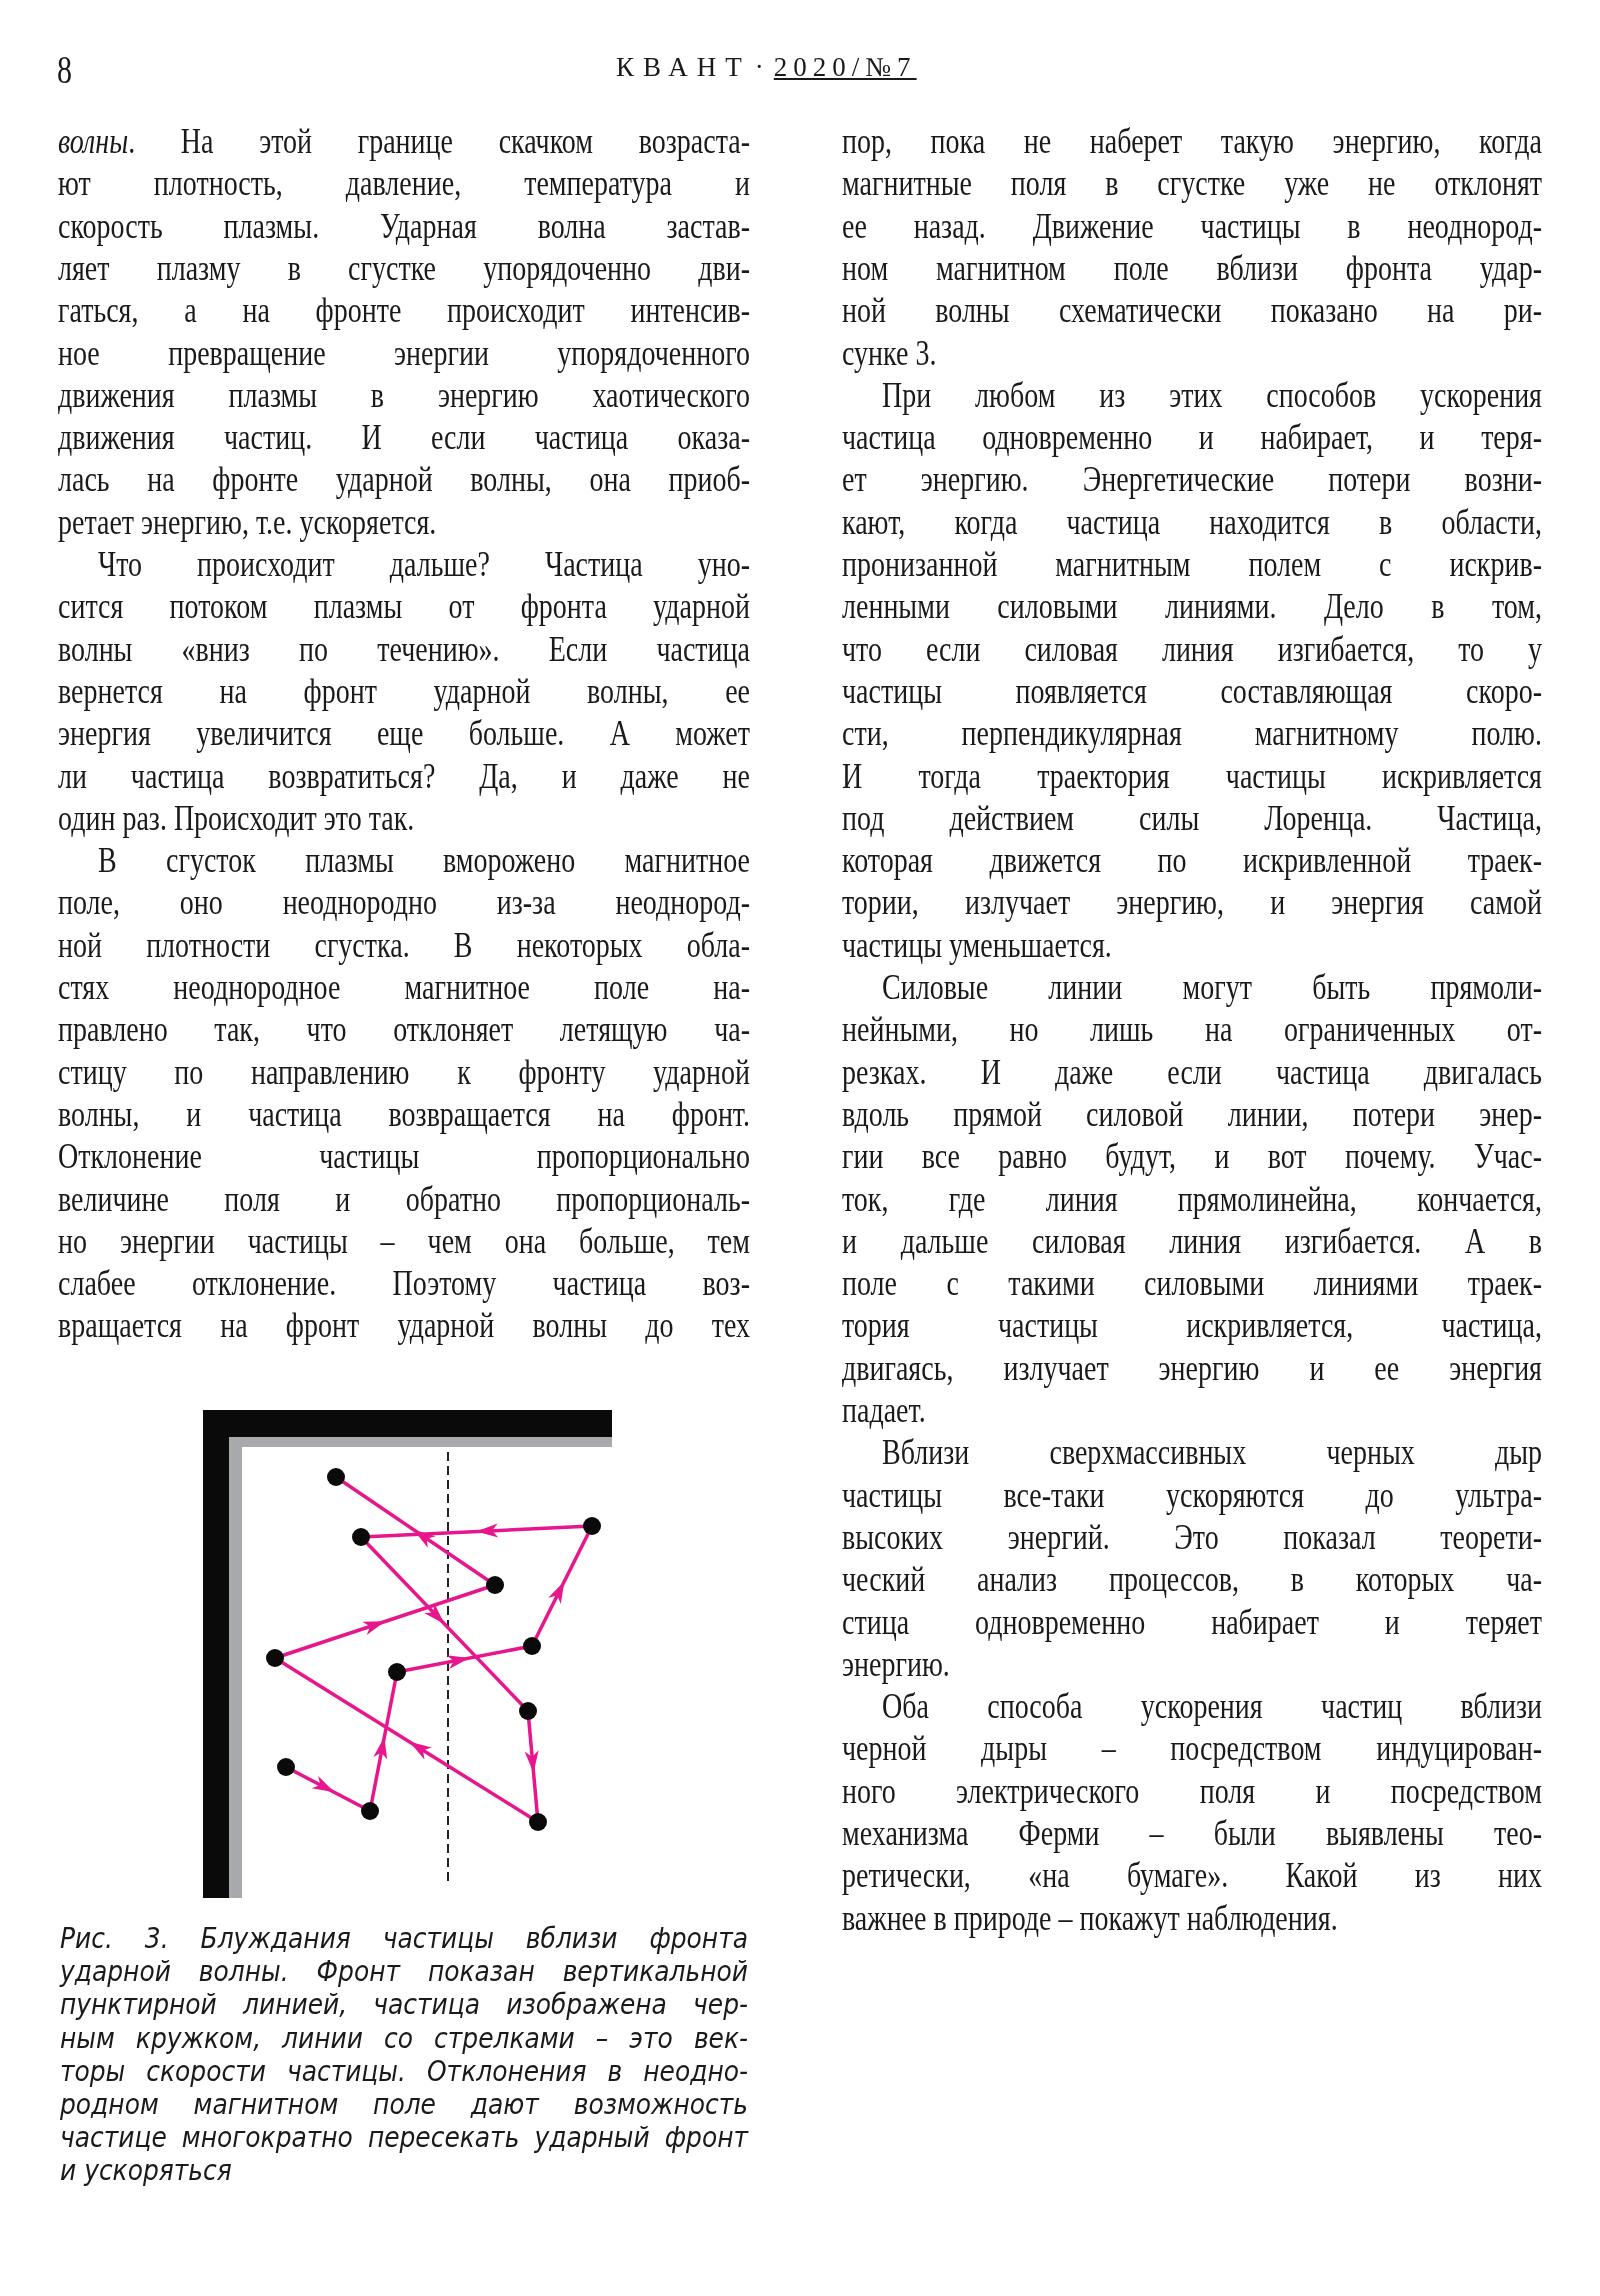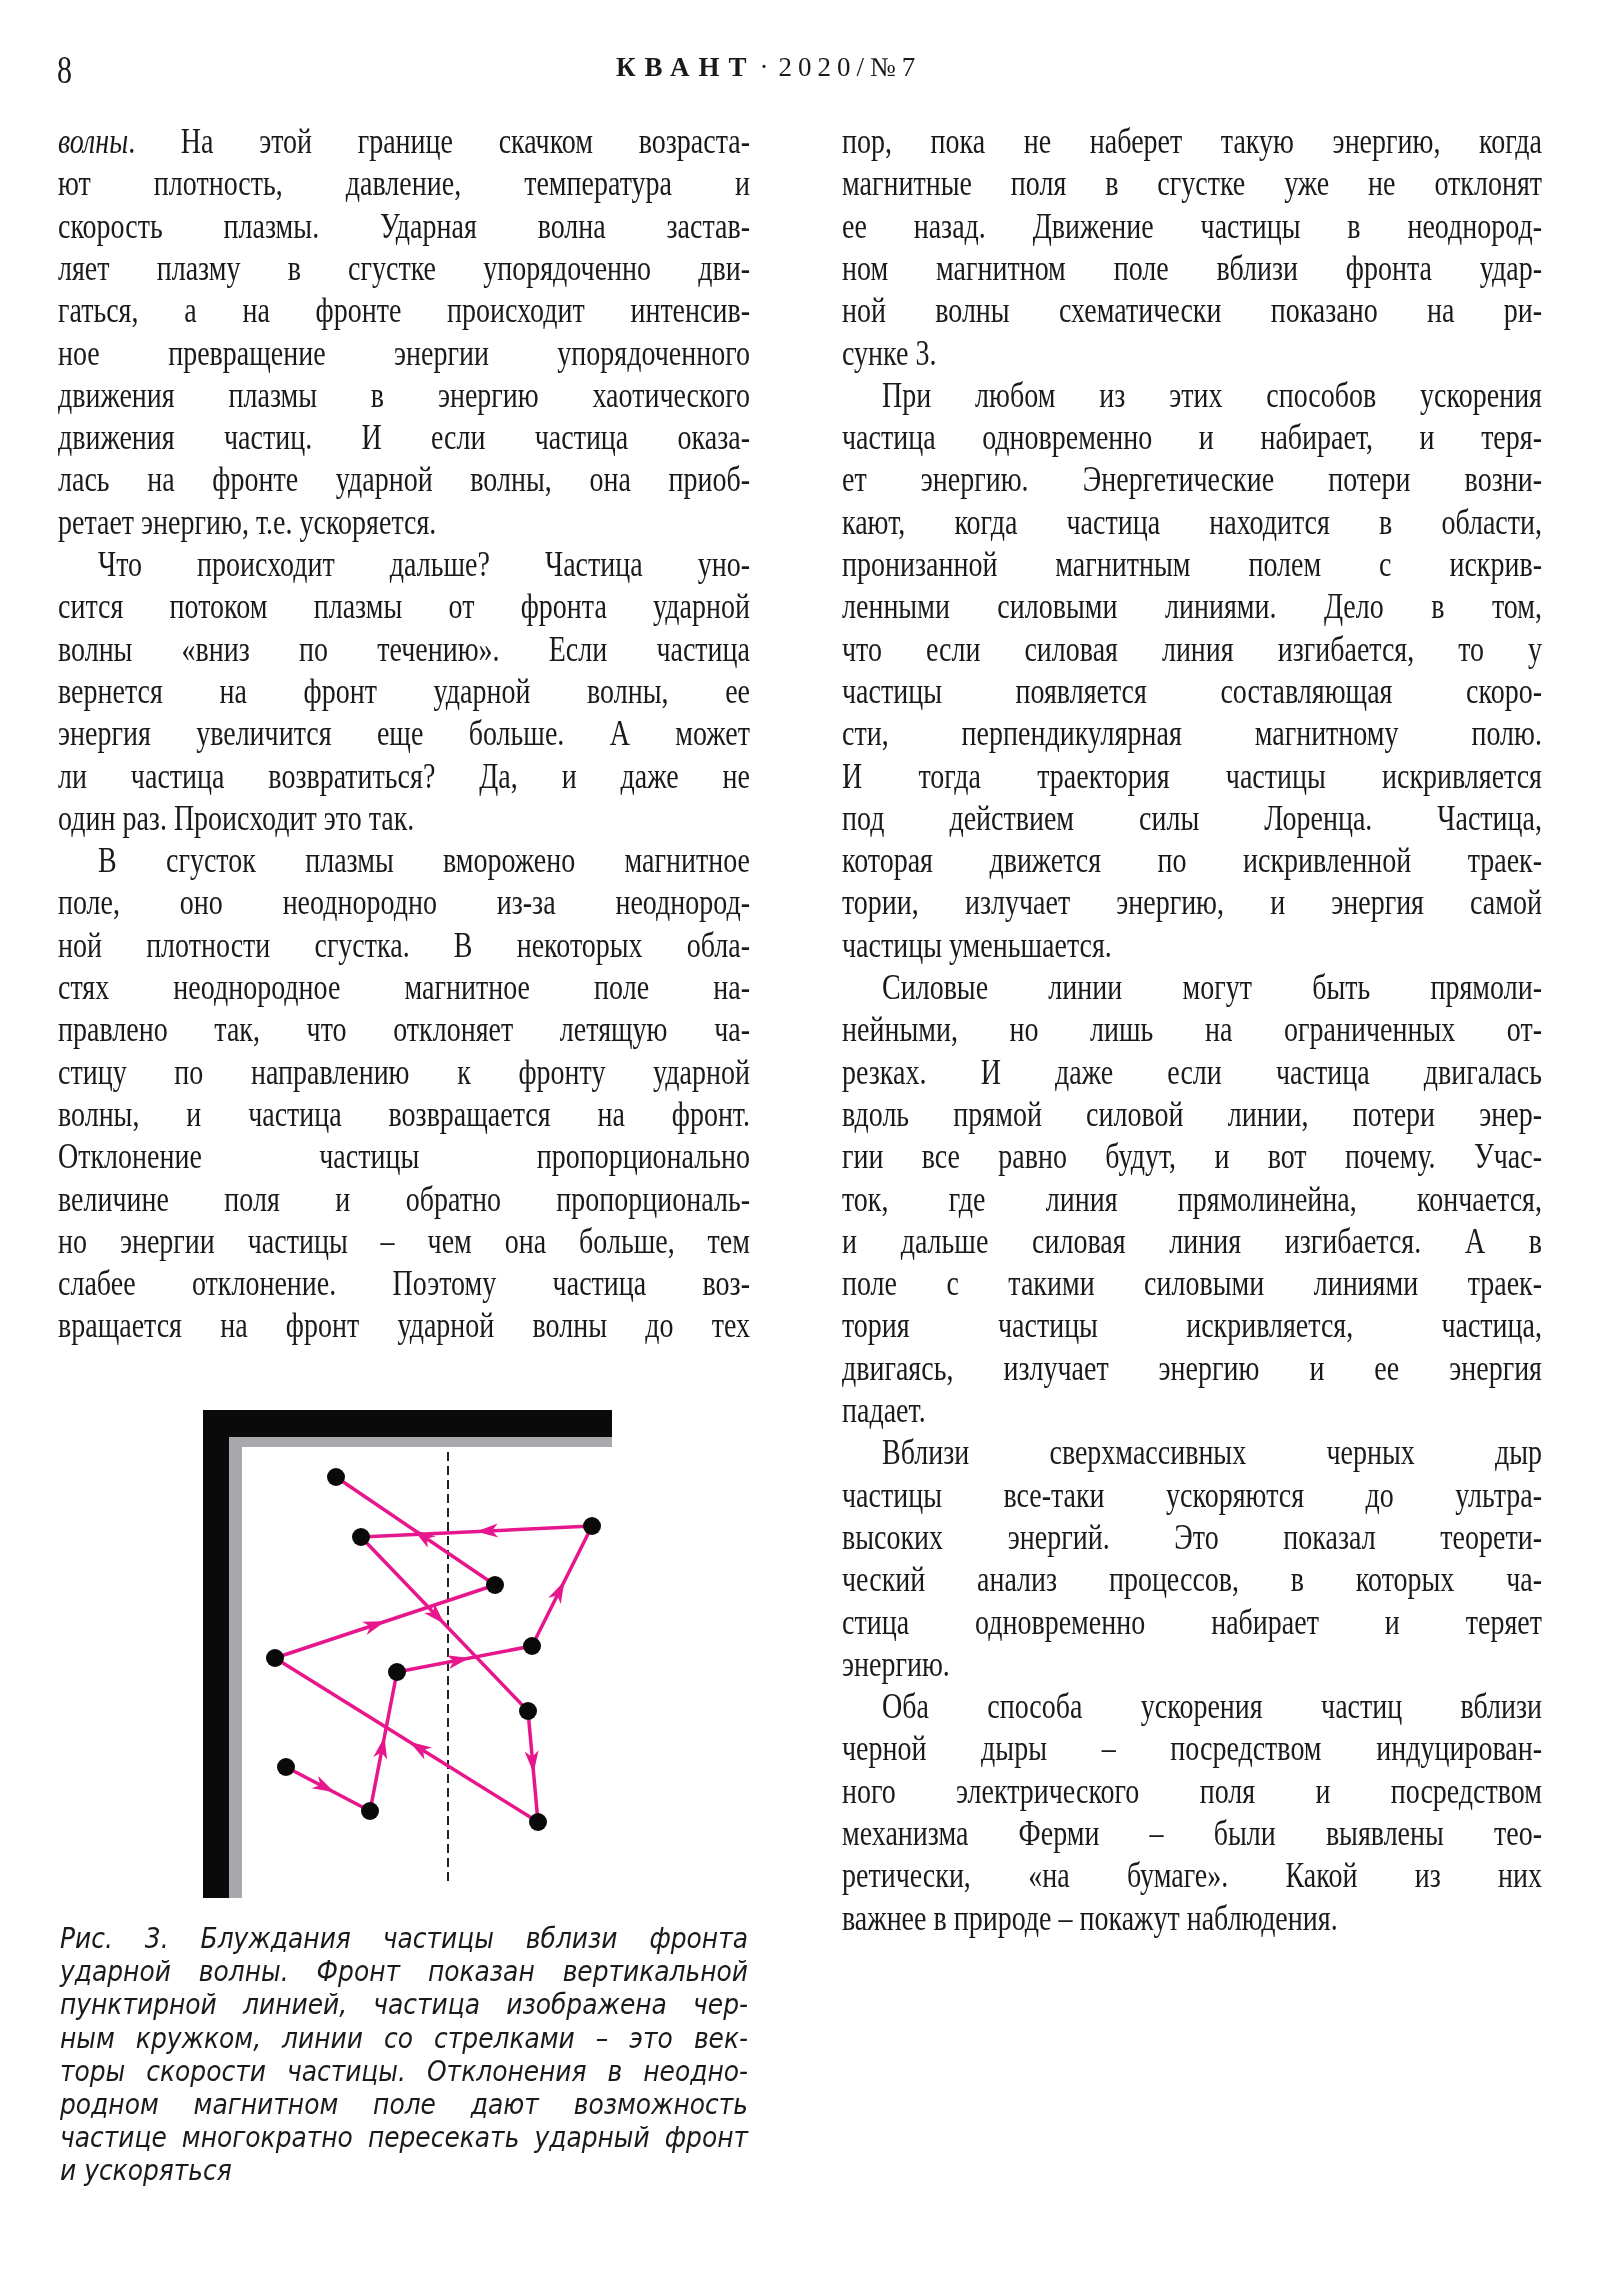--- a/index.html
+++ b/index.html
@@ -7,23 +7,23 @@
   .page-number {
     position: absolute; left: 57px; top: 50px;
     font-family: "Liberation Serif", serif; font-size: 40px; line-height: 40px;
     transform: scaleX(0.75); transform-origin: left top;
   }
   .running-head {
     position: absolute; left: 616px; top: 52px;
     font-family: "Liberation Serif", serif; font-size: 27px; line-height: 30px;
     white-space: nowrap;
   }
-  .running-head .journal { font-weight: bold; letter-spacing: 9px; }
+  .running-head .journal { font-weight: normal; letter-spacing: 9px; }
   .running-head .sep { margin: 0 10px 0 4px; }
-  .running-head .issue { letter-spacing: 6px; }
+  .running-head .issue { letter-spacing: 6px; text-decoration: underline; }
   .col { position: absolute; top: 0; }
   .col-left { left: 58px; width: 692px; }
   .col-right { left: 842px; width: 700px; }
   .line {
     position: absolute; left: 0; height: 42px;
     font-family: "Liberation Serif", serif; font-size: 35px; line-height: 42px;
     white-space: nowrap; text-align: justify; text-align-last: justify;
     transform: scaleX(0.80); transform-origin: left top;
   }
   .col-left .line { width: 865px; }

